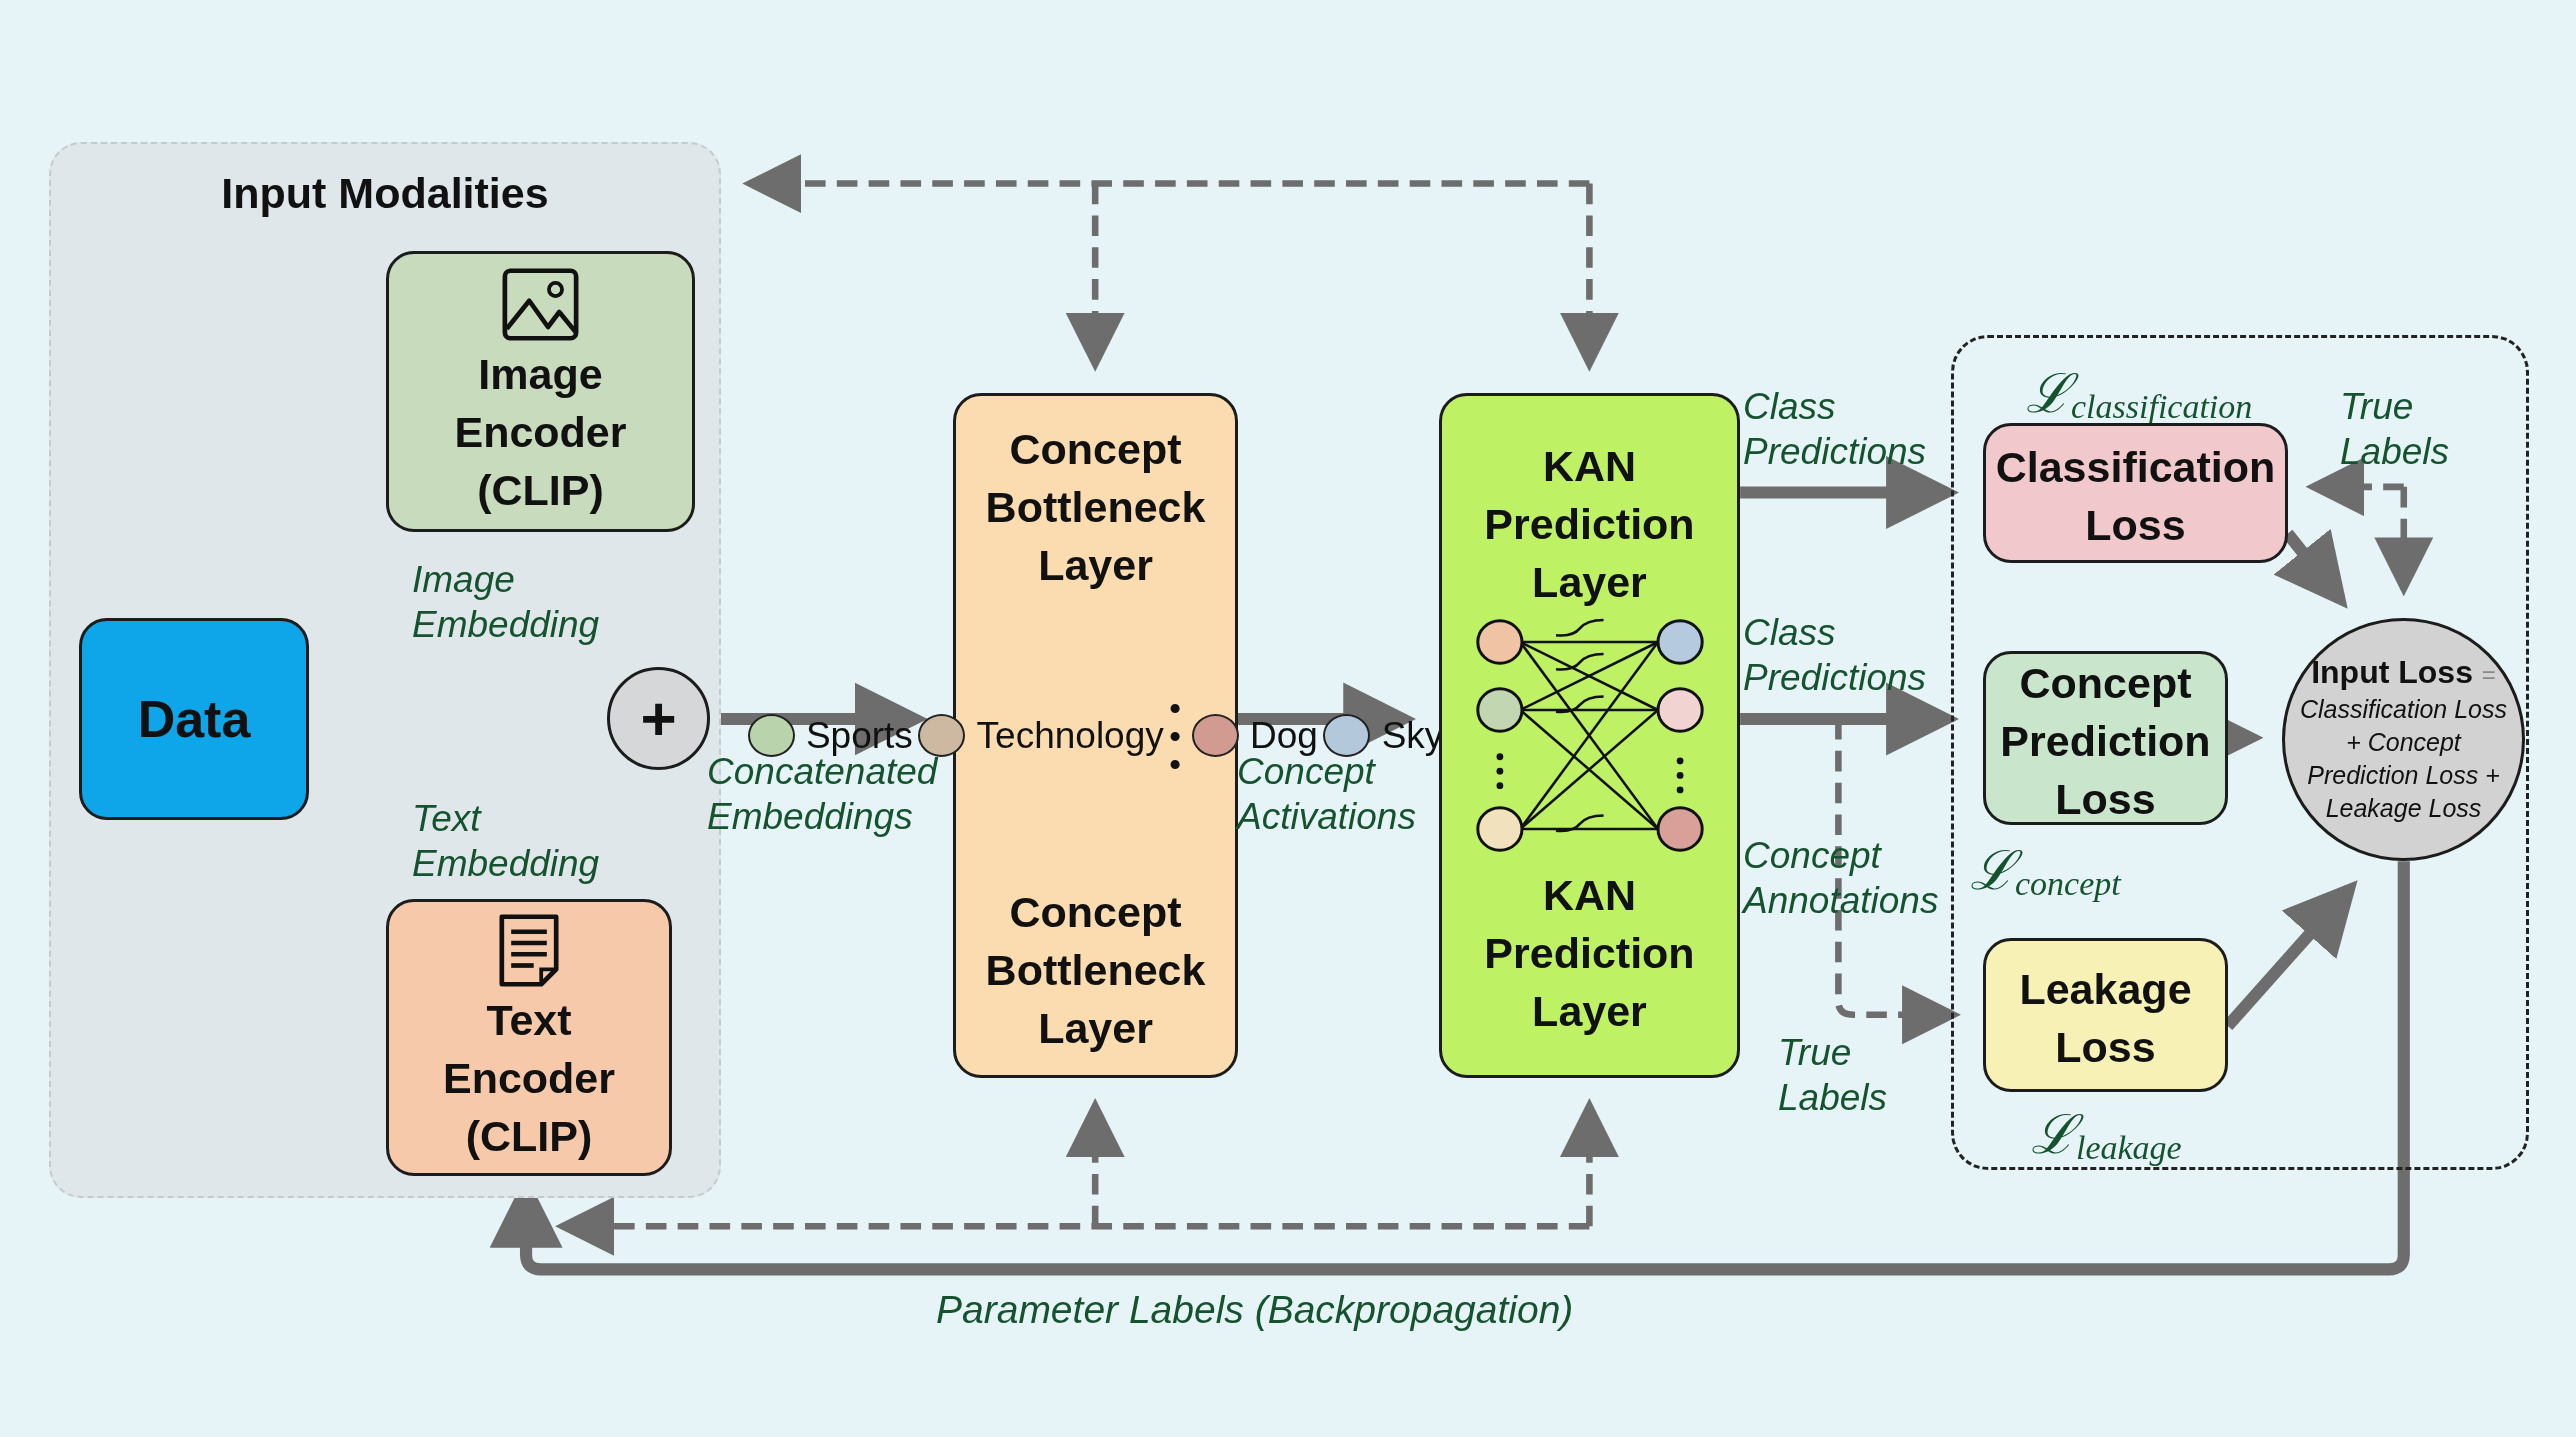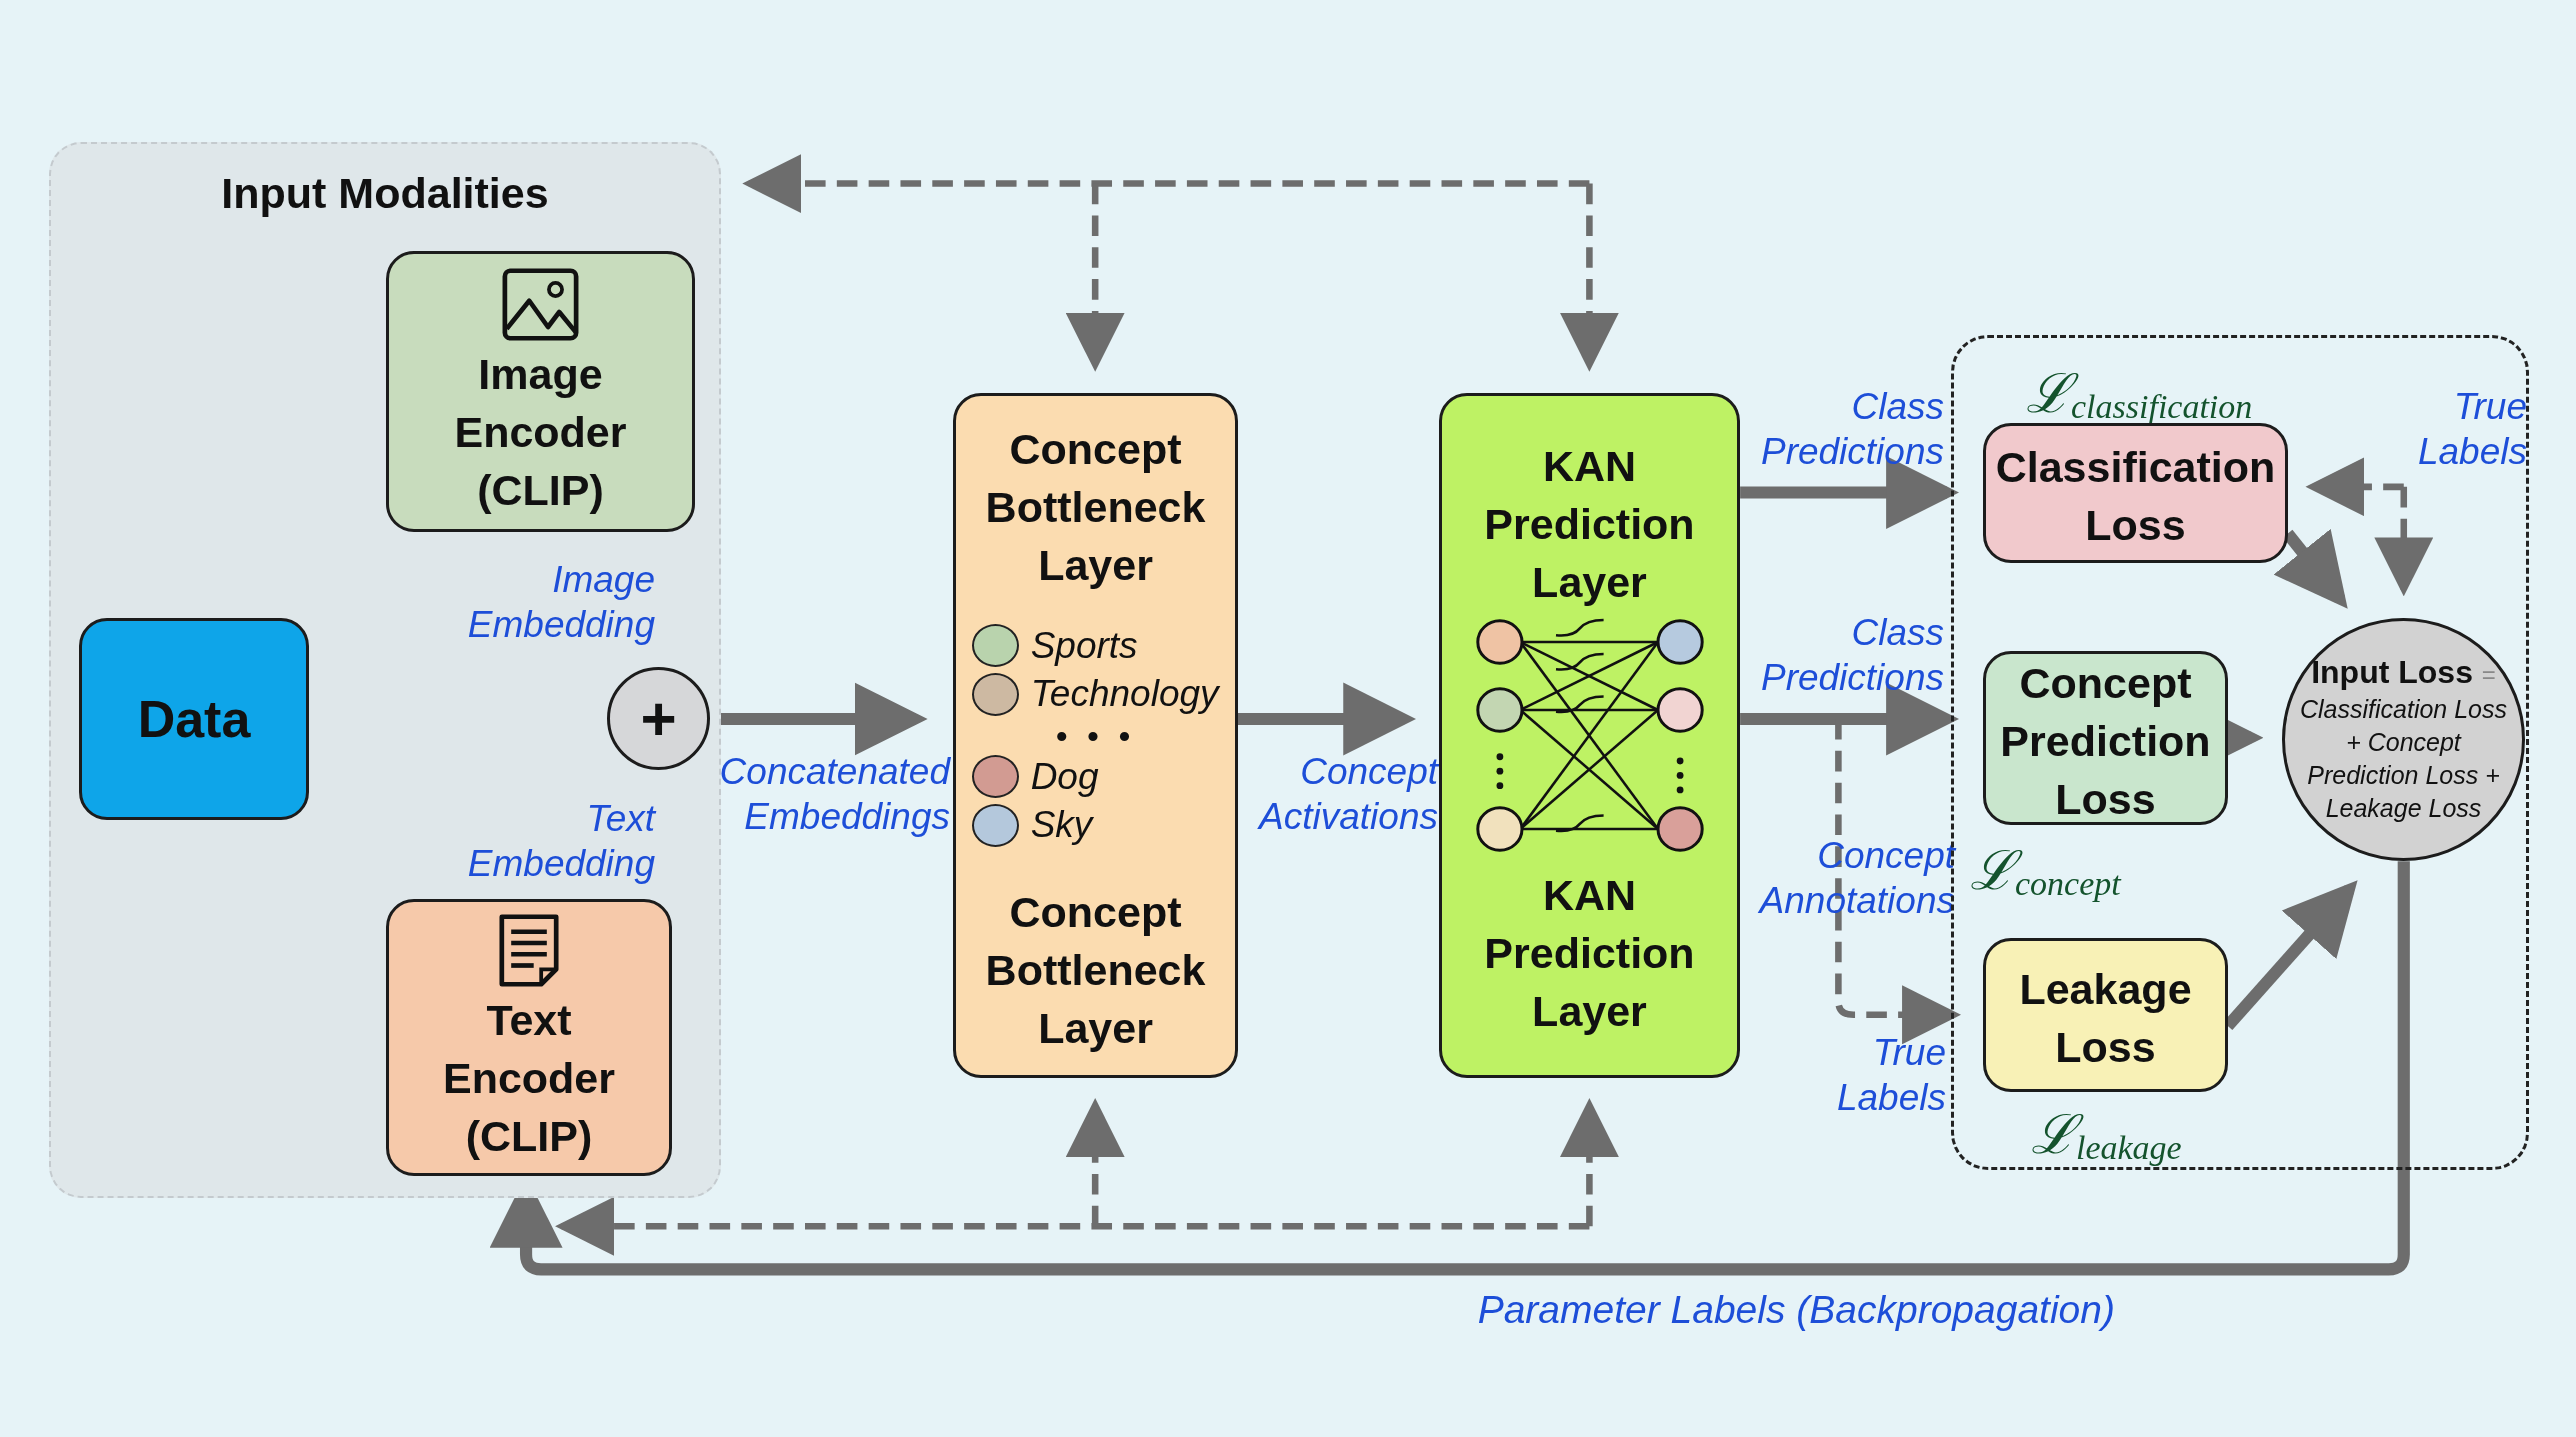--- a/index.html
+++ b/index.html
@@ -3,24 +3,24 @@
 <meta charset="utf-8">
 <style>
   html,body{margin:0;padding:0;}
   body{width:2576px;height:1438px;background:#e6f3f7;position:relative;overflow:hidden;font-family:"Liberation Sans",sans-serif;color:#111;}
   svg.wires{position:absolute;left:0;top:0;width:2576px;height:1438px;}
   .abs{position:absolute;}
   .group-input{left:49px;top:142px;width:672px;height:1056px;background:#dfe7ea;border:2.8px dashed #c4cace;border-radius:32px;box-sizing:border-box;}
   .group-loss{left:1951px;top:335px;width:578px;height:835px;border:3.7px dashed #222;border-radius:37px;box-sizing:border-box;}
   .box{position:absolute;border:3.7px solid #1c1c1c;border-radius:28px;box-sizing:border-box;display:flex;flex-direction:column;align-items:center;justify-content:center;text-align:center;font-weight:bold;}
   .title{font-weight:bold;font-size:43px;line-height:52px;text-align:center;margin-top:6px;}
-  .ital{font-style:italic;font-size:37px;line-height:45px;text-align:right;font-family:"Liberation Sans",sans-serif;position:absolute;color:#1d4ed8;}
+  .ital{font-style:italic;font-size:37px;line-height:45px;text-align:left;font-family:"Liberation Sans",sans-serif;position:absolute;color:#14532d;}
   .math{font-family:"Liberation Serif",serif;font-style:italic;font-size:47px;position:absolute;color:#14532d;}
   .math sub{font-size:34px;vertical-align:-5.6px;}
-  .concepts{display:flex;flex-direction:column;gap:5.6px;margin:13px 0;font-style:italic;}
+  .concepts{display:flex;flex-direction:row;gap:5.6px;margin:13px 0;}
   .concept{display:flex;align-items:center;gap:11.2px;font-weight:normal;font-size:37px;}
   .dot{width:47px;height:43px;border-radius:50%;border:2.8px solid #222;box-sizing:border-box;}
   .dots{font-size:32px;letter-spacing:5.6px;font-weight:bold;text-align:center;line-height:28px;}
 </style>
 </head>
 <body>
 
 <svg class="wires" viewBox="0 0 2752 1536">
   <defs>
     <marker id="ah" markerWidth="6" markerHeight="6" refX="5" refY="3" orient="auto" markerUnits="strokeWidth">

